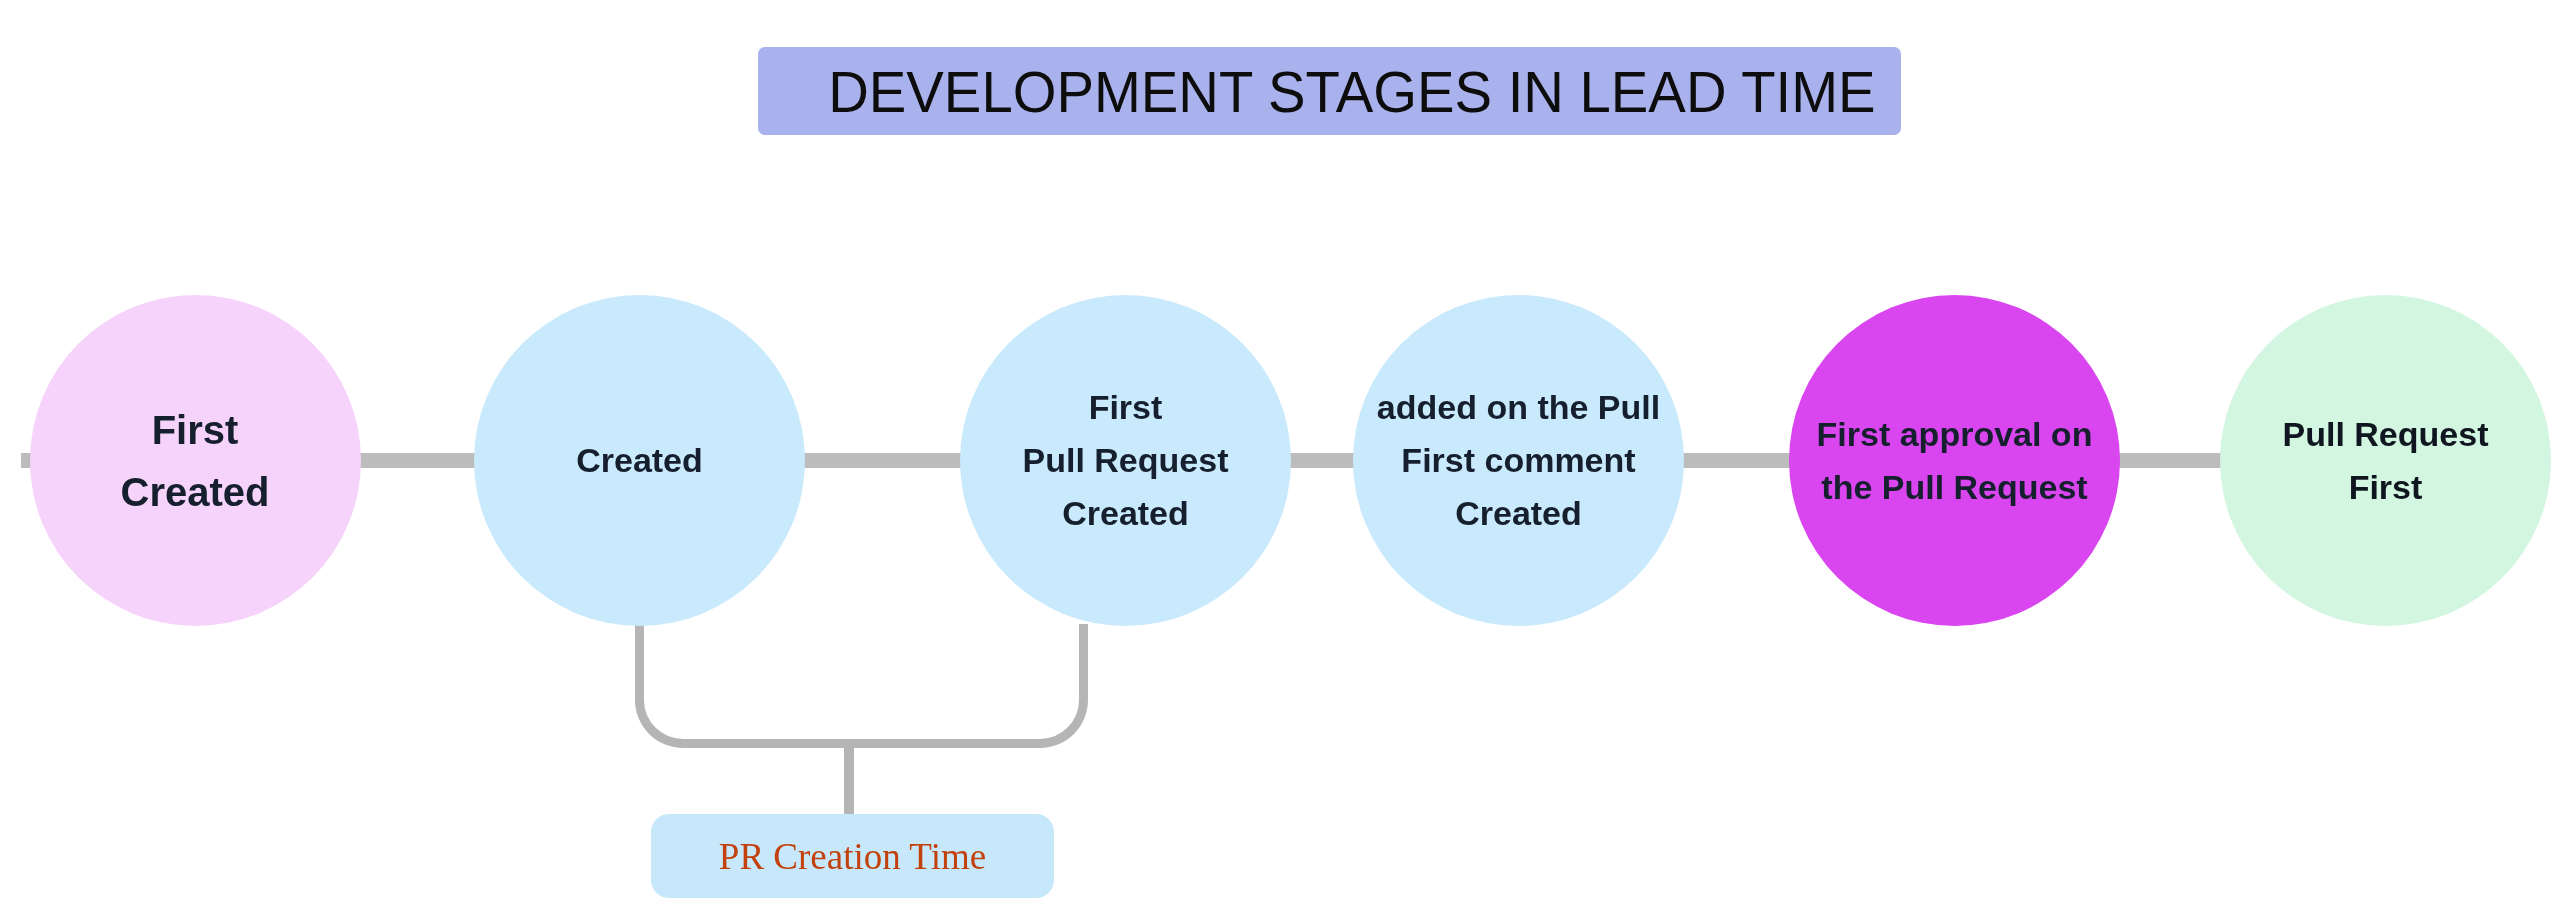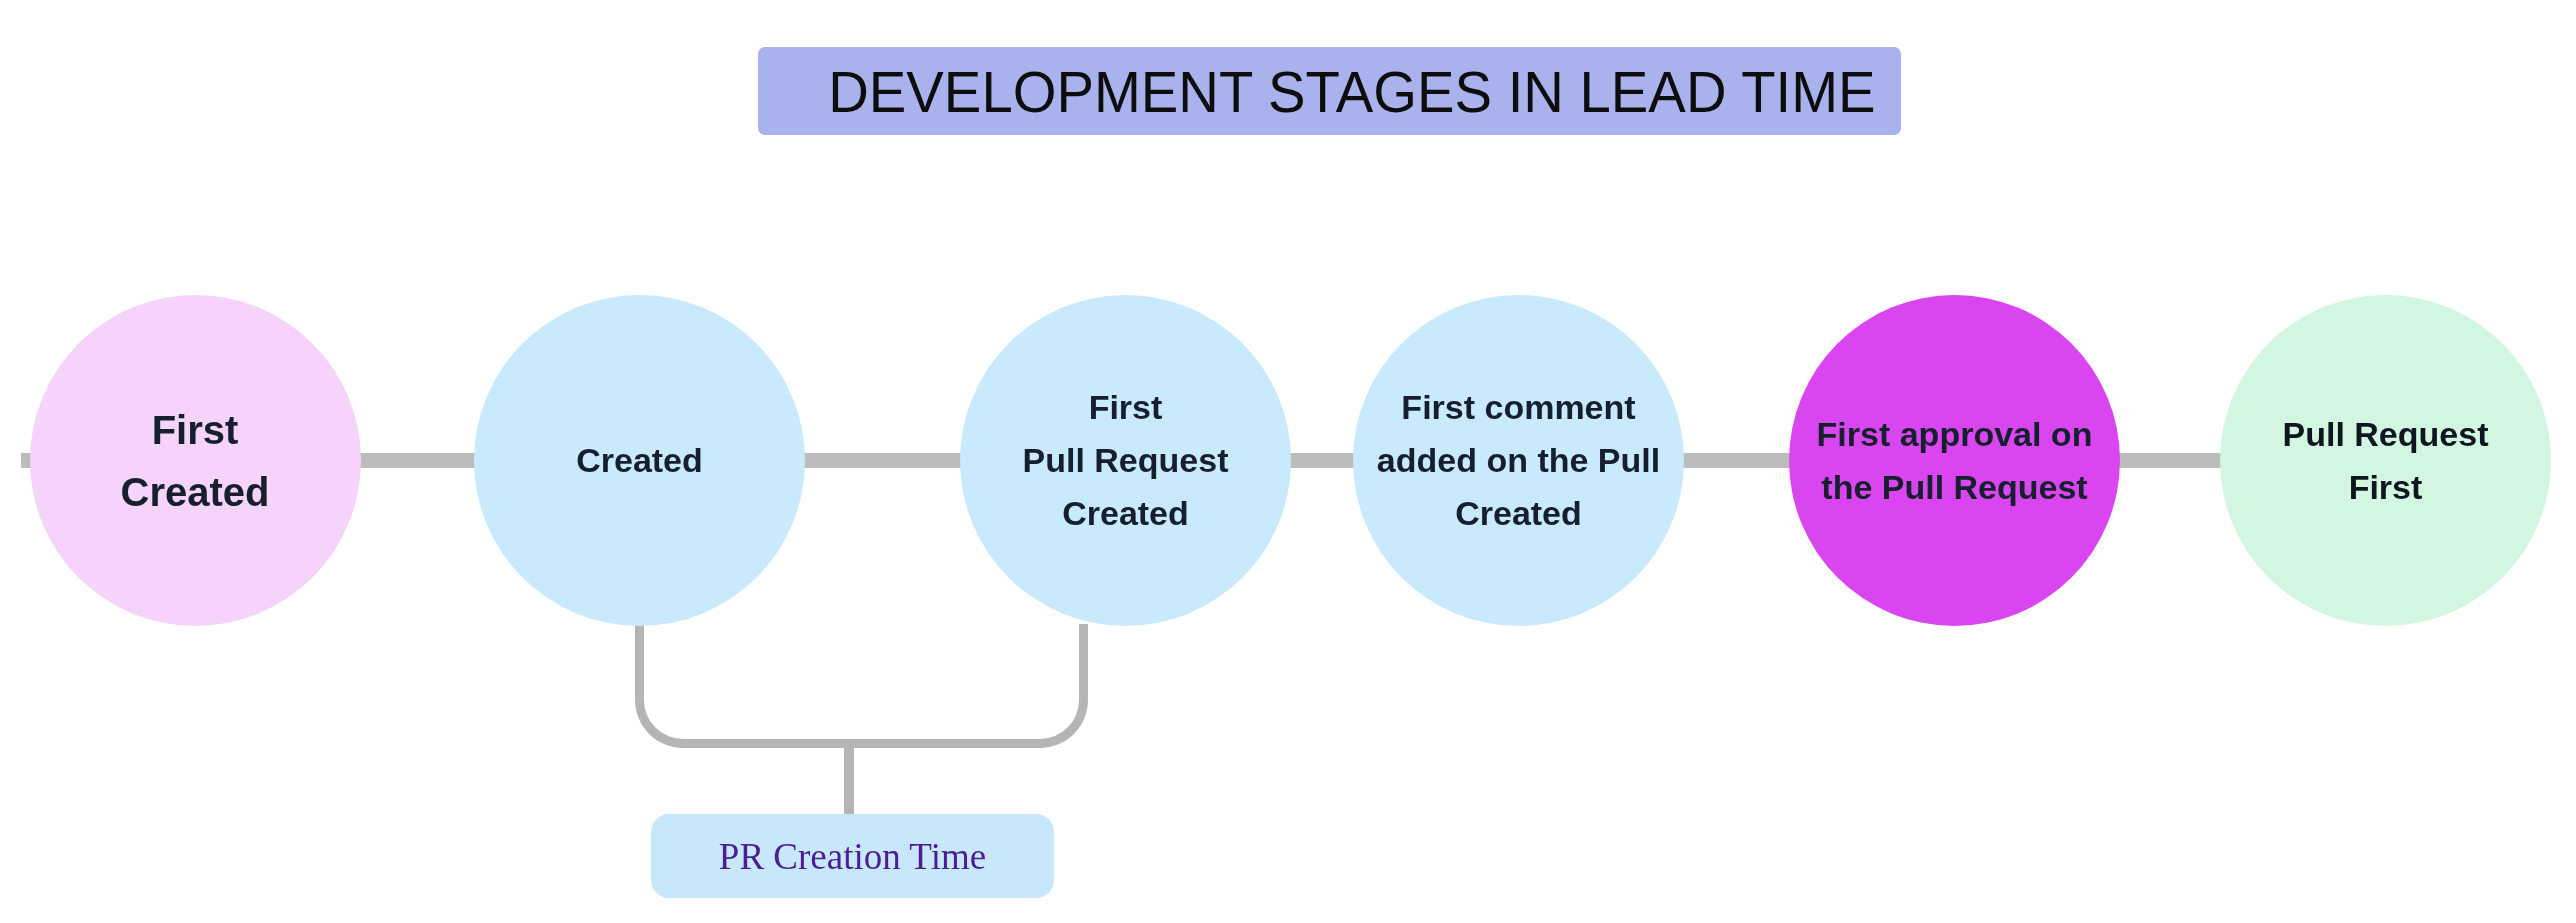--- a/index.html
+++ b/index.html
@@ -88,21 +88,21 @@
     left: 651px; top: 814px;
     width: 403px; height: 84px;
     border-radius: 18px;
     display: flex; align-items: center; justify-content: center;
     z-index: 2;
   }
   .annotation-label .annotation-text {
     font-family: cursive;
     font-size: 37px;
     font-weight: 500;
-    color: #4c1d95;
+    color: #c2410c;
     white-space: nowrap;
     text-align: right;
   }
 </style>
 </head>
 <body>
 
 <div class="canvas">
 
   <div class="title-banner" style="background-color: rgb(169, 178, 236);">
@@ -120,22 +120,22 @@
     <span class="line">Created</span>
   </div>
 
   <div class="stage-circle stage-3" style="background-color: rgb(201, 233, 252);">
     <span class="line">First</span>
     <span class="line">Pull Request</span>
     <span class="line">Created</span>
   </div>
 
   <div class="stage-circle stage-4" style="background-color: rgb(201, 233, 252);">
+    <span class="line">added on the Pull</span>
     <span class="line">First comment</span>
-    <span class="line">added on the Pull</span>
     <span class="line">Created</span>
   </div>
 
   <div class="stage-circle stage-5" style="background-color: #d946ef;">
     <span class="line">First approval on</span>
     <span class="line">the Pull Request</span>
   </div>
 
   <div class="stage-circle stage-6" style="background-color: rgb(210, 246, 224);">
     <span class="line">Pull Request</span>

